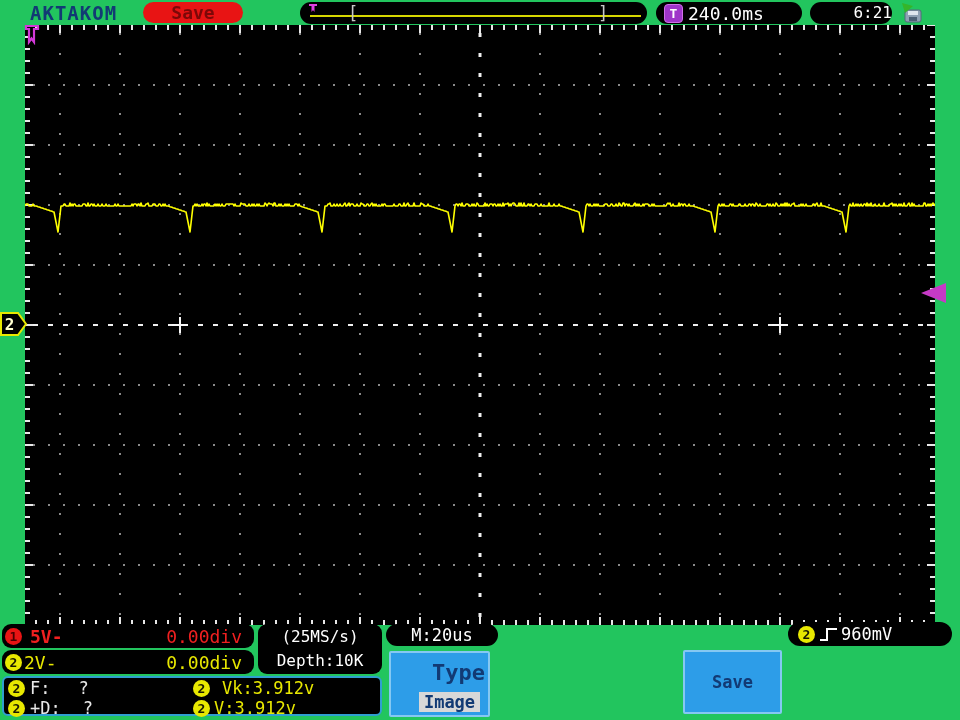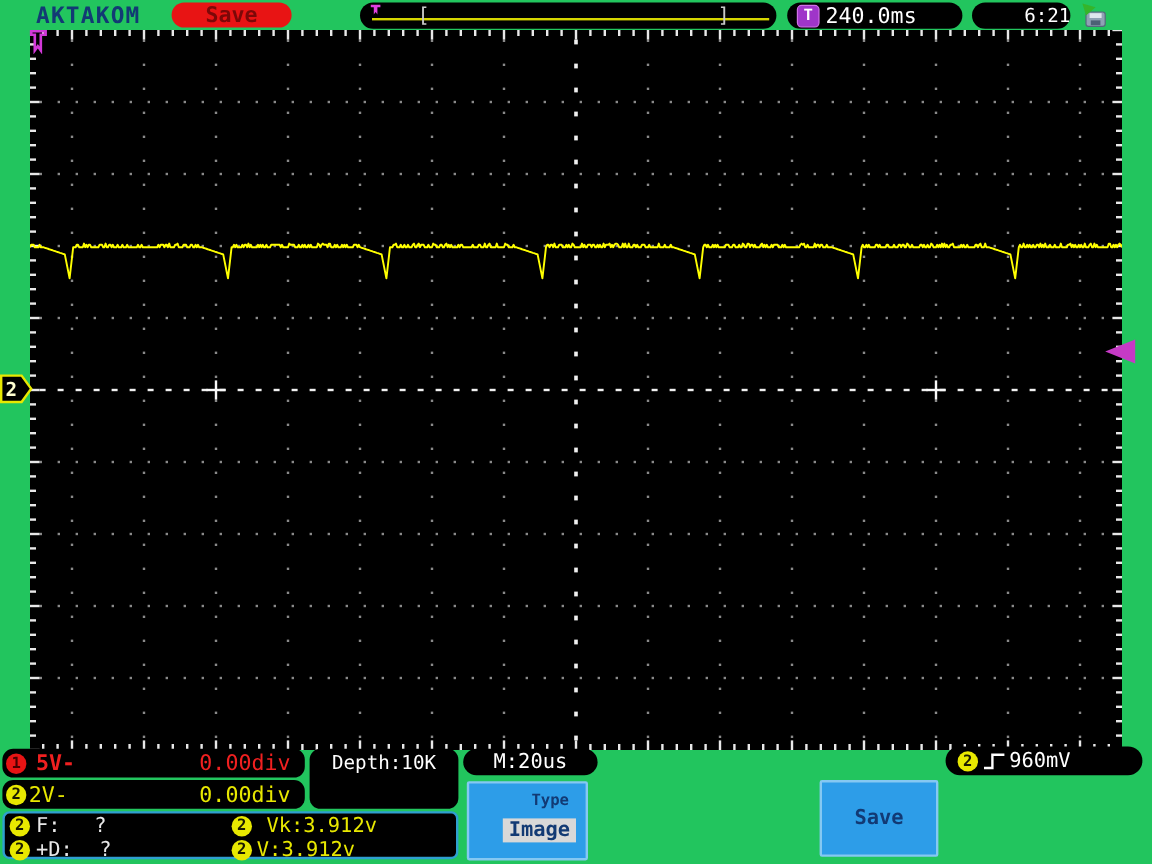--- a/index.html
+++ b/index.html
@@ -1337,20 +1337,21 @@
     <span style="color:#f02020;font-size:18px;margin-left:auto;">0.00div</span>
   </div>
 
   <div class="abs pill row" style="left:2px;top:650px;width:252px;height:24px;border-radius:9px;padding:0 12px 0 3px;box-sizing:border-box;">
     <span class="badge ch2">2</span>
     <span style="color:#e8e800;font-size:18px;margin-left:2px;">2V-</span>
     <span style="color:#e8e800;font-size:18px;margin-left:auto;">0.00div</span>
   </div>
 
   <div class="abs pill" style="left:258px;top:624px;width:124px;height:50px;border-radius:9px;text-align:center;">
+    <div style="font-size:16px;line-height:25px;">(25MS/s)</div>
     <div style="font-size:16px;line-height:23px;">Depth:10K</div>
   </div>
 
   <div class="abs" style="left:2px;top:676px;width:380px;height:40px;background:#000;border:2px solid #2f9fd0;border-radius:6px;
               display:grid;grid-template-columns:185px 1fr;grid-template-rows:20px 20px;align-items:center;padding-left:4px;box-sizing:border-box;">
     <div class="row">
       <span class="badge ch2">2</span>
       <span style="color:#e8e8e8;font-size:17px;margin-left:5px;">F:</span>
       <span style="color:#e8e8e8;font-size:17px;margin-left:28px;">?</span>
     </div>
@@ -1375,21 +1376,21 @@
 
   <div class="abs pill row" style="left:788px;top:622px;width:164px;height:24px;border-radius:12px;padding-left:10px;box-sizing:border-box;">
     <span class="badge ch2">2</span>
     <svg width="20" height="17" viewBox="0 0 20 17" style="margin-left:4px;">
       <path d="M1,14 H8 V3 H18" fill="none" stroke="#fff" stroke-width="2"></path>
     </svg>
     <span style="font-size:17px;margin-left:2px;">960mV</span>
   </div>
 
   <div class="abs softkey" style="left:389px;top:651px;width:97px;height:62px;">
-    <div style="font-size:13px;margin-top:7px;margin-left:38px;">Type</div>
+    <div style="font-size:22px;margin-top:7px;margin-left:38px;">Type</div>
     <div style="margin-top:7px;">
       <span class="selval" style="font-size:17px;">Image</span>
     </div>
   </div>
 
   <div class="abs softkey" style="left:683px;top:650px;width:95px;height:60px;">
     <div style="font-size:17px;margin-top:20px;">Save</div>
   </div>
 
 </div>

